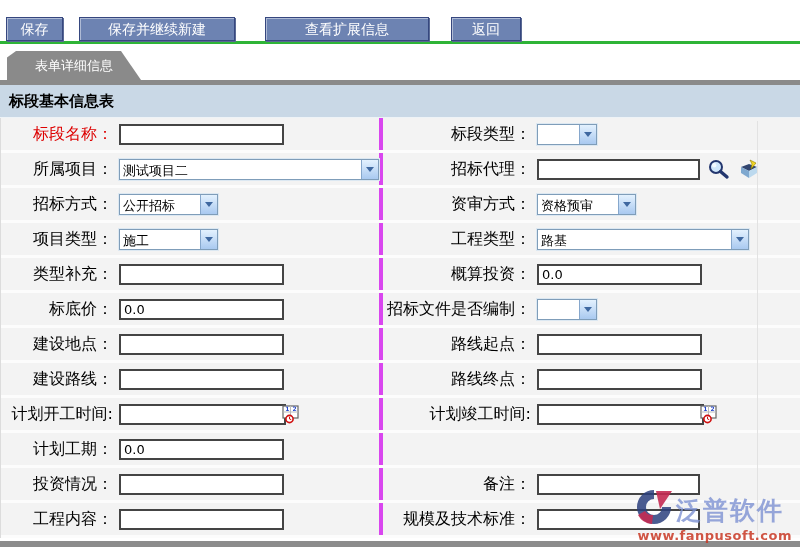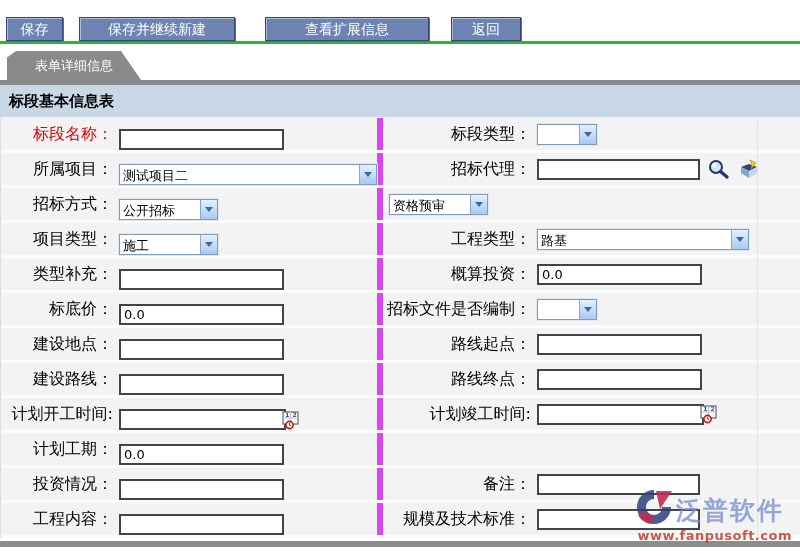--- a/index.html
+++ b/index.html
@@ -31,22 +31,22 @@
     font-weight:bold; line-height:33px; padding-left:9px; border-bottom:1px solid #eef3f7; }
 
   
   .form-table { border-left:1px solid #dcdcdc; }
   .frow { display:flex; height:35px; align-items:center; background:#f3f3f3;
     border-bottom:3px solid #fcfcfc; }
   .cell-label { font-size:16px; color:#000; text-align:right; white-space:nowrap;
     overflow:visible; }
   .cell-label.required { color:#dd0000; }
   .lbl1 { width:112px; }
-  .fld1 { width:270px; padding-left:6px; display:flex; align-items:flex-end;
-    border-right:6px solid #d946ef; height:100%; }
+  .fld1 { width:270px; padding-left:6px; display:flex; align-items:center;
+    border-right:4px solid #d946ef; height:100%; }
   .lbl2 { width:148px; }
   .fld2 { flex:1; padding-left:6px; display:flex; align-items:center; height:100%; }
   .txt { height:21px; border:2px solid #444; background:#fff; font-size:13px;
     padding:0 3px; font-family:inherit; }
   .sel { height:21px; border:1px solid #7f9db9; background:#fff; display:inline-flex;
     align-items:stretch; cursor:pointer; box-shadow:0 0 0 1px #dce8f2; }
   .sel-value { font-size:13px; color:#000; padding:2px 3px; flex:1; white-space:nowrap;
     overflow:hidden; }
   .sel-arrow { width:17px; background:linear-gradient(#e3f1fe,#a9c9f0);
     border-left:1px solid #86a7cc; display:flex; align-items:center; justify-content:center; }
@@ -134,20 +134,21 @@
     <div class="frow">
       <div class="cell-label lbl1">招标方式：</div>
       <div class="fld1">
         <div class="sel" style="width: 99px;">
           <span class="sel-value">公开招标</span>
           <span class="sel-arrow">
             <i></i>
           </span>
         </div>
       </div>
+      <div class="cell-label lbl2">资审方式：</div>
       <div class="fld2">
         <div class="sel" style="width: 99px;">
           <span class="sel-value">资格预审</span>
           <span class="sel-arrow">
             <i></i>
           </span>
         </div>
       </div>
     </div>
     <div class="frow">

